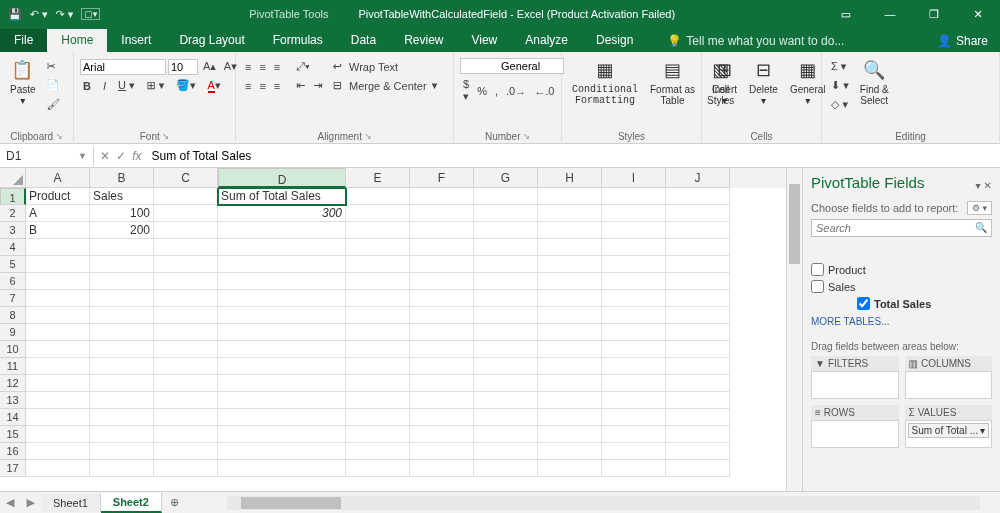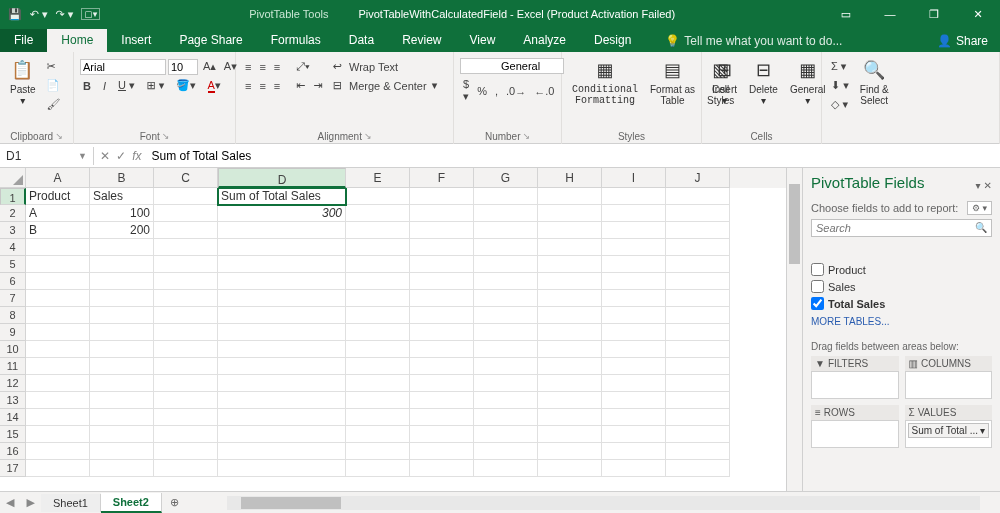--- a/index.html
+++ b/index.html
@@ -68,21 +68,21 @@
 .pane .phdr { display:flex; justify-content:space-between; align-items:center; }
 .pane .phdr .mini { font-size:10px; color:#666; cursor:pointer; }
 .pane .sub { color:#666; margin:6px 0 4px; display:flex; justify-content:space-between; align-items:center; }
 .pane .sub .gear { border:1px solid #c0c0c0; padding:1px 4px; background:#fff; cursor:pointer; font-size:9px; }
 .pane .search { position:relative; margin-bottom:24px; }
 .pane .search input { width:100%; border:1px solid #c0c0c0; padding:2px 16px 2px 4px; font-size:11px; font-style:italic; color:#888; }
 .pane .search .mag { position:absolute; right:4px; top:3px; font-size:10px; color:#888; }
 .pane .flds { }
 .pane .fld { display:flex; align-items:center; gap:4px; padding:2px 0; cursor:pointer; }
 .pane .fld input { margin:0; }
-.pane .fld.b { font-weight:bold; }
+.pane .fld.b { font-weight:bold;margin-left:46px; }
 .pane .more { color:#2a5db0; margin:4px 0 8px; cursor:pointer; font-size:10px; }
 .pane .drag { color:#666; margin:6px 0 4px; font-size:10px; }
 .pane .boxes { display:grid; grid-template-columns:1fr 1fr; gap:6px; }
 .pane .box { }
 .pane .box .bh { background:#eae8e6; padding:2px 4px; font-size:10px; color:#555; display:flex; align-items:center; gap:3px; }
 .pane .box .bb { background:#fff; border:1px solid #d0d0d0; height:28px; padding:2px; }
 .pane .box .bb .item { background:#f3f2f1; border:1px solid #c0c0c0; padding:1px 3px; font-size:10px; display:flex; justify-content:space-between; cursor:pointer; }
 .pane .defer { display:flex; align-items:center; gap:4px; margin-top:8px; font-size:10px; color:#666; }
 .pane .defer button { margin-left:auto; font-size:10px; padding:2px 8px; border:1px solid #c0c0c0; background:#f3f2f1; color:#aaa; }
 
@@ -114,21 +114,21 @@
     <div>—</div>
     <div>❐</div>
     <div>✕</div>
   </div>
 </div>
 
 <div class="ribtabs">
   <div class="tab file">File</div>
   <div class="tab active">Home</div>
   <div class="tab">Insert</div>
-  <div class="tab">Page Share</div>
+  <div class="tab">Drag Layout</div>
   <div class="tab">Formulas</div>
   <div class="tab">Data</div>
   <div class="tab">Review</div>
   <div class="tab">View</div>
   <div class="tab">Analyze</div>
   <div class="tab">Design</div>
   <div class="tell">
       <span>💡</span>
       <span>Tell me what you want to do...</span>
     </div>
@@ -282,20 +282,23 @@
         <span class="minibtn">Σ ▾</span>
         <span class="minibtn">⬇ ▾</span>
         <span class="minibtn">◇ ▾</span>
       </div>
       <div class="btncol">
           <span class="ico">🔍</span>
           <span class="lbl" style="white-space:pre;">Find &amp;
 Select</span>
         </div>
     </div>
+    <div class="glabel">
+        <span>Editing</span>
+      </div>
   </div>
 </div>
 
 <div class="fbar">
   <div class="namebox">
       <span>D1</span>
       <span style="color:#888;font-size:9px;">▼</span>
     </div>
   <div class="fbtns">
     <span>✕</span>

